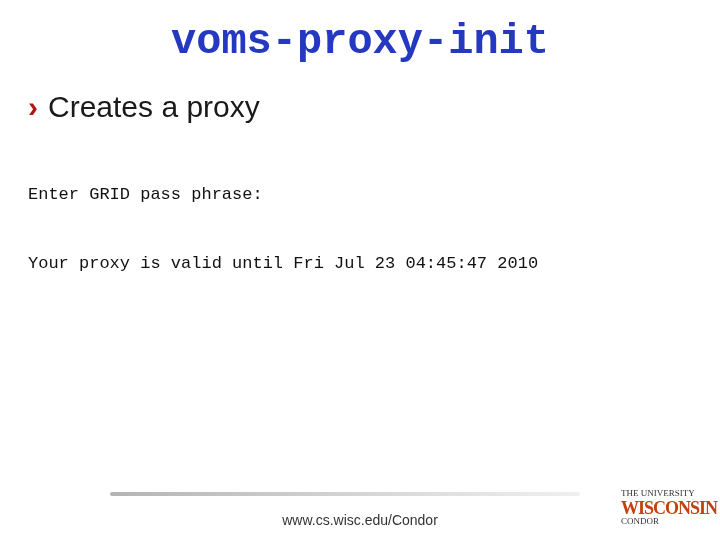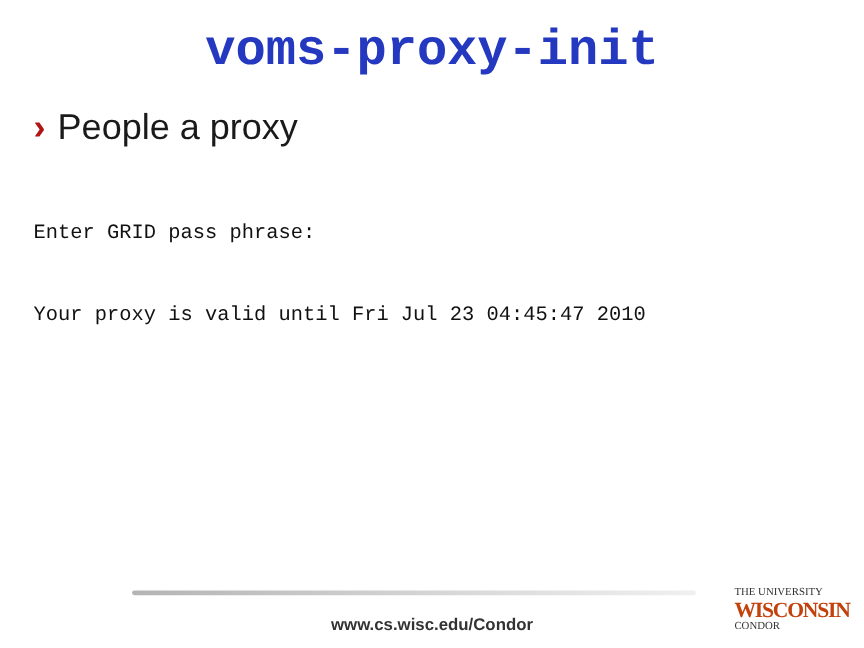--- a/index.html
+++ b/index.html
@@ -70,39 +70,40 @@
     border-radius: 2px;
   }
   .footer-url {
     position: absolute;
     left: 0;
     right: 0;
     top: 42px;
     text-align: center;
     font-family: Arial, Helvetica, sans-serif;
     font-size: 14px;
-    font-weight: bold;
+    font-weight: normal;
     color: #333;
   }
   .condor-logo {
     position: absolute;
     left: 18px;
     bottom: 6px;
     width: 100px;
     height: 40px;
   }
   .wisc-logo {
     position: absolute;
-    right: 22px;
+    right: 8px;
     bottom: 6px;
     width: 90px;
     height: 52px;
     display: flex;
     align-items: center;
     gap: 4px;
+    justify-content: center;
   }
   .crest {
     width: 28px;
     height: 34px;
   }
   .wisc-text {
     font-family: Georgia, 'Times New Roman', serif;
     font-size: 9px;
     line-height: 1.05;
     color: #333;
@@ -117,21 +118,21 @@
 </style>
 </head>
 <body>
 
 <div class="slide">
 
   <div class="title">voms-proxy-init</div>
 
   <div class="bullet-row">
     <span class="bullet-marker">›</span>
-    <span class="bullet-text">People a proxy</span>
+    <span class="bullet-text">Creates a proxy</span>
   </div>
 
   <div class="terminal">
     <div>Enter GRID pass phrase:</div>
     <div>Your proxy is valid until Fri Jul 23 04:45:47 2010</div>
   </div>
 
   <div class="footer">
     <div class="footer-line"></div>
     <div class="footer-url">www.cs.wisc.edu/Condor</div>

